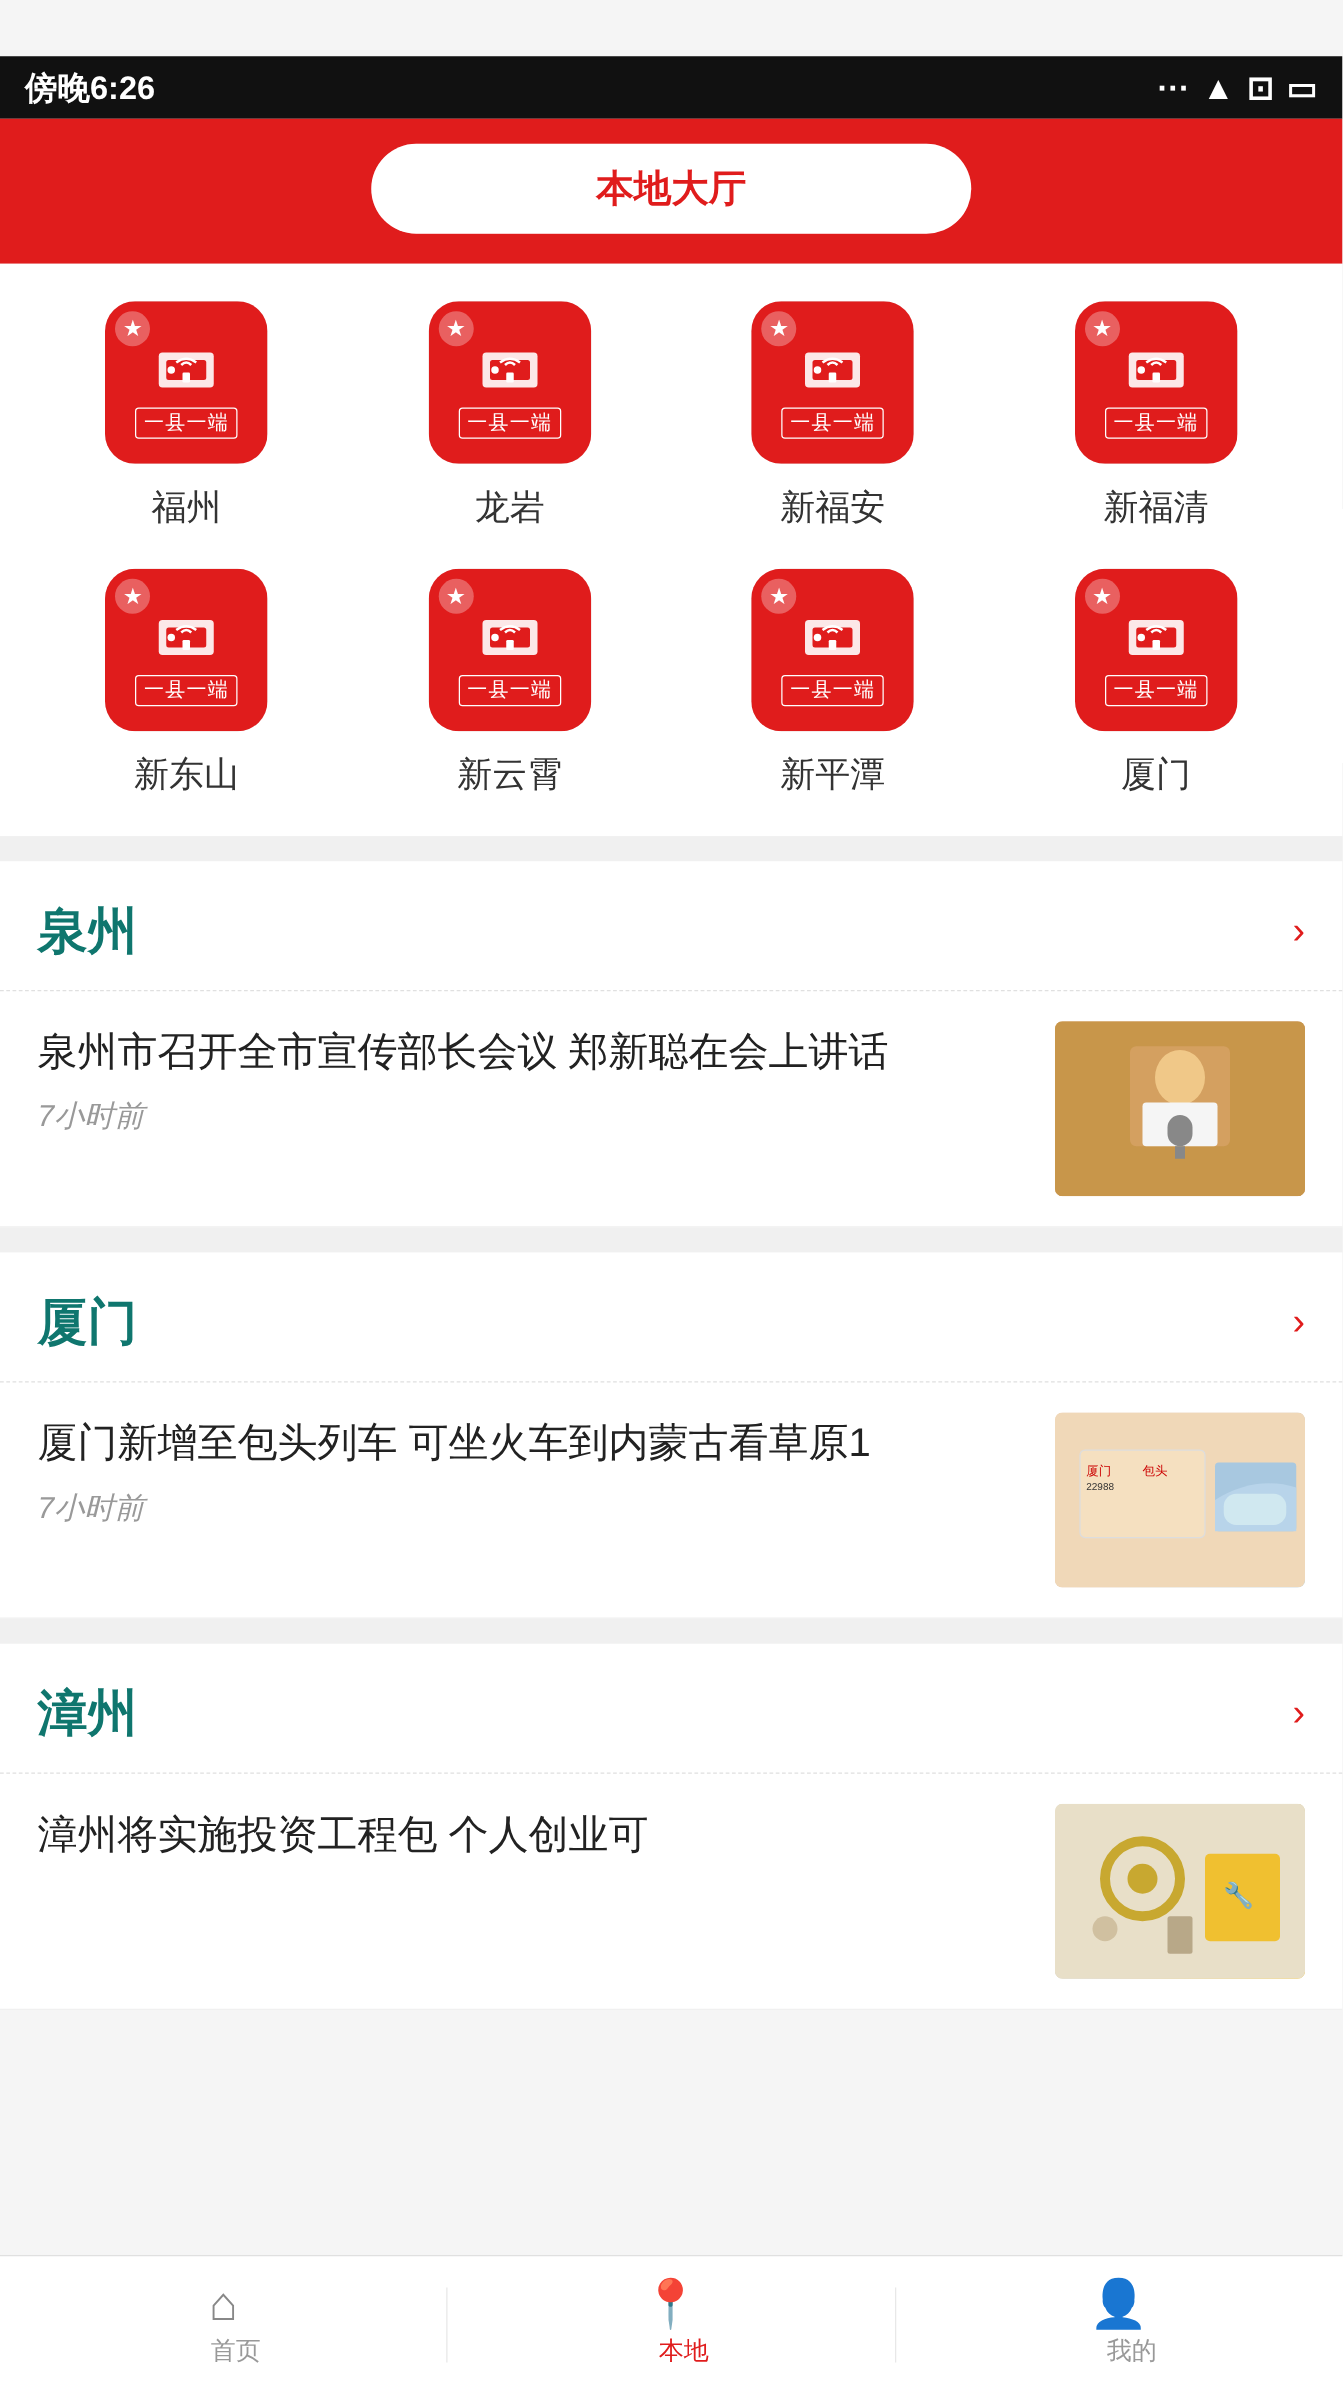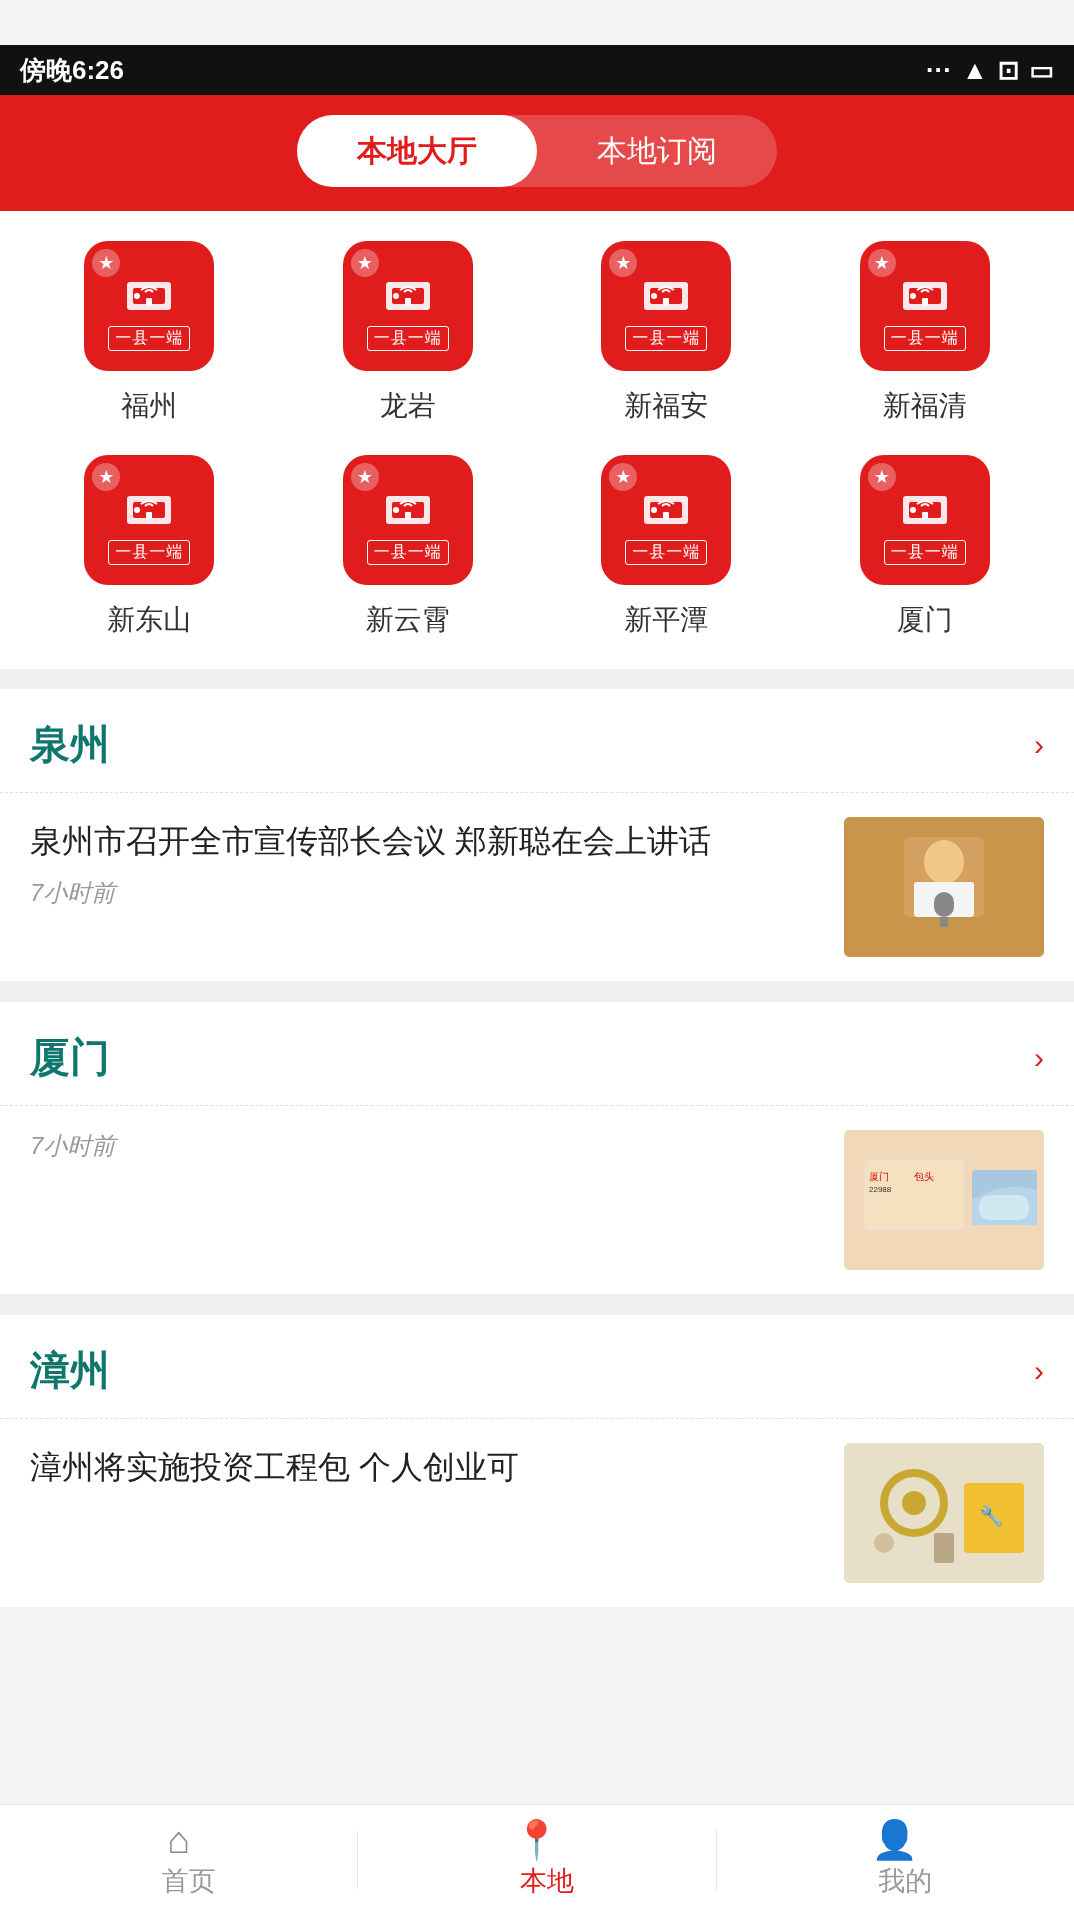--- a/index.html
+++ b/index.html
@@ -207,21 +207,21 @@
       justify-content: center;
       cursor: pointer;
       height: 100%;
     }
     .nav-icon {
       font-size: 38px;
       line-height: 1;
       margin-bottom: 4px;
     }
     .nav-label {
-      font-size: 27px;
+      font-size: 20px;
       color: #999;
       margin-left: 20px;
     }
     .nav-item.active .nav-label {
       color: #e01c1c;
     }
     .nav-item.active .nav-icon {
       color: #e01c1c;
     }
     .nav-item:not(.active) .nav-icon {
@@ -270,23 +270,20 @@
       <span>⊡</span>
       <span>▭</span>
     </div>
   </div>
 
   <div class="top-header">
     <div class="tab-toggle">
       <div class="tab-item active">
         <span>本地大厅</span>
       </div>
-      <div class="tab-item inactive">
-        <span>本地订阅</span>
-      </div>
     </div>
   </div>
 
   <div class="grid-section">
 
     <div class="grid-row">
       <div class="grid-item">
         <div class="grid-icon">
           <div class="icon-inner">
             <span class="star-badge">★</span>
@@ -465,20 +462,21 @@
 
   <div class="section-divider"></div>
 
   <div class="news-section">
     <div class="news-header">
       <span class="city-title">厦门</span>
       <span class="chevron-right">›</span>
     </div>
     <div class="news-article">
       <div class="news-text">
+        <div class="news-title">厦门新增至包头列车 可坐火车到内蒙古看草原1</div>
         <div class="news-time">7小时前</div>
       </div>
       <div class="news-thumb">
         <div class="thumb-ticket">
           <svg width="200" height="140" viewBox="0 0 200 140">
             <rect width="200" height="140" fill="#f0d8b8"></rect>
 
             <rect x="20" y="30" width="100" height="70" rx="4" fill="#f5e0c0" stroke="#ddd" stroke-width="1"></rect>
             <text x="25" y="50" font-size="10" fill="#c00">厦门</text>
             <text x="25" y="62" font-size="8" fill="#333">22988</text>

